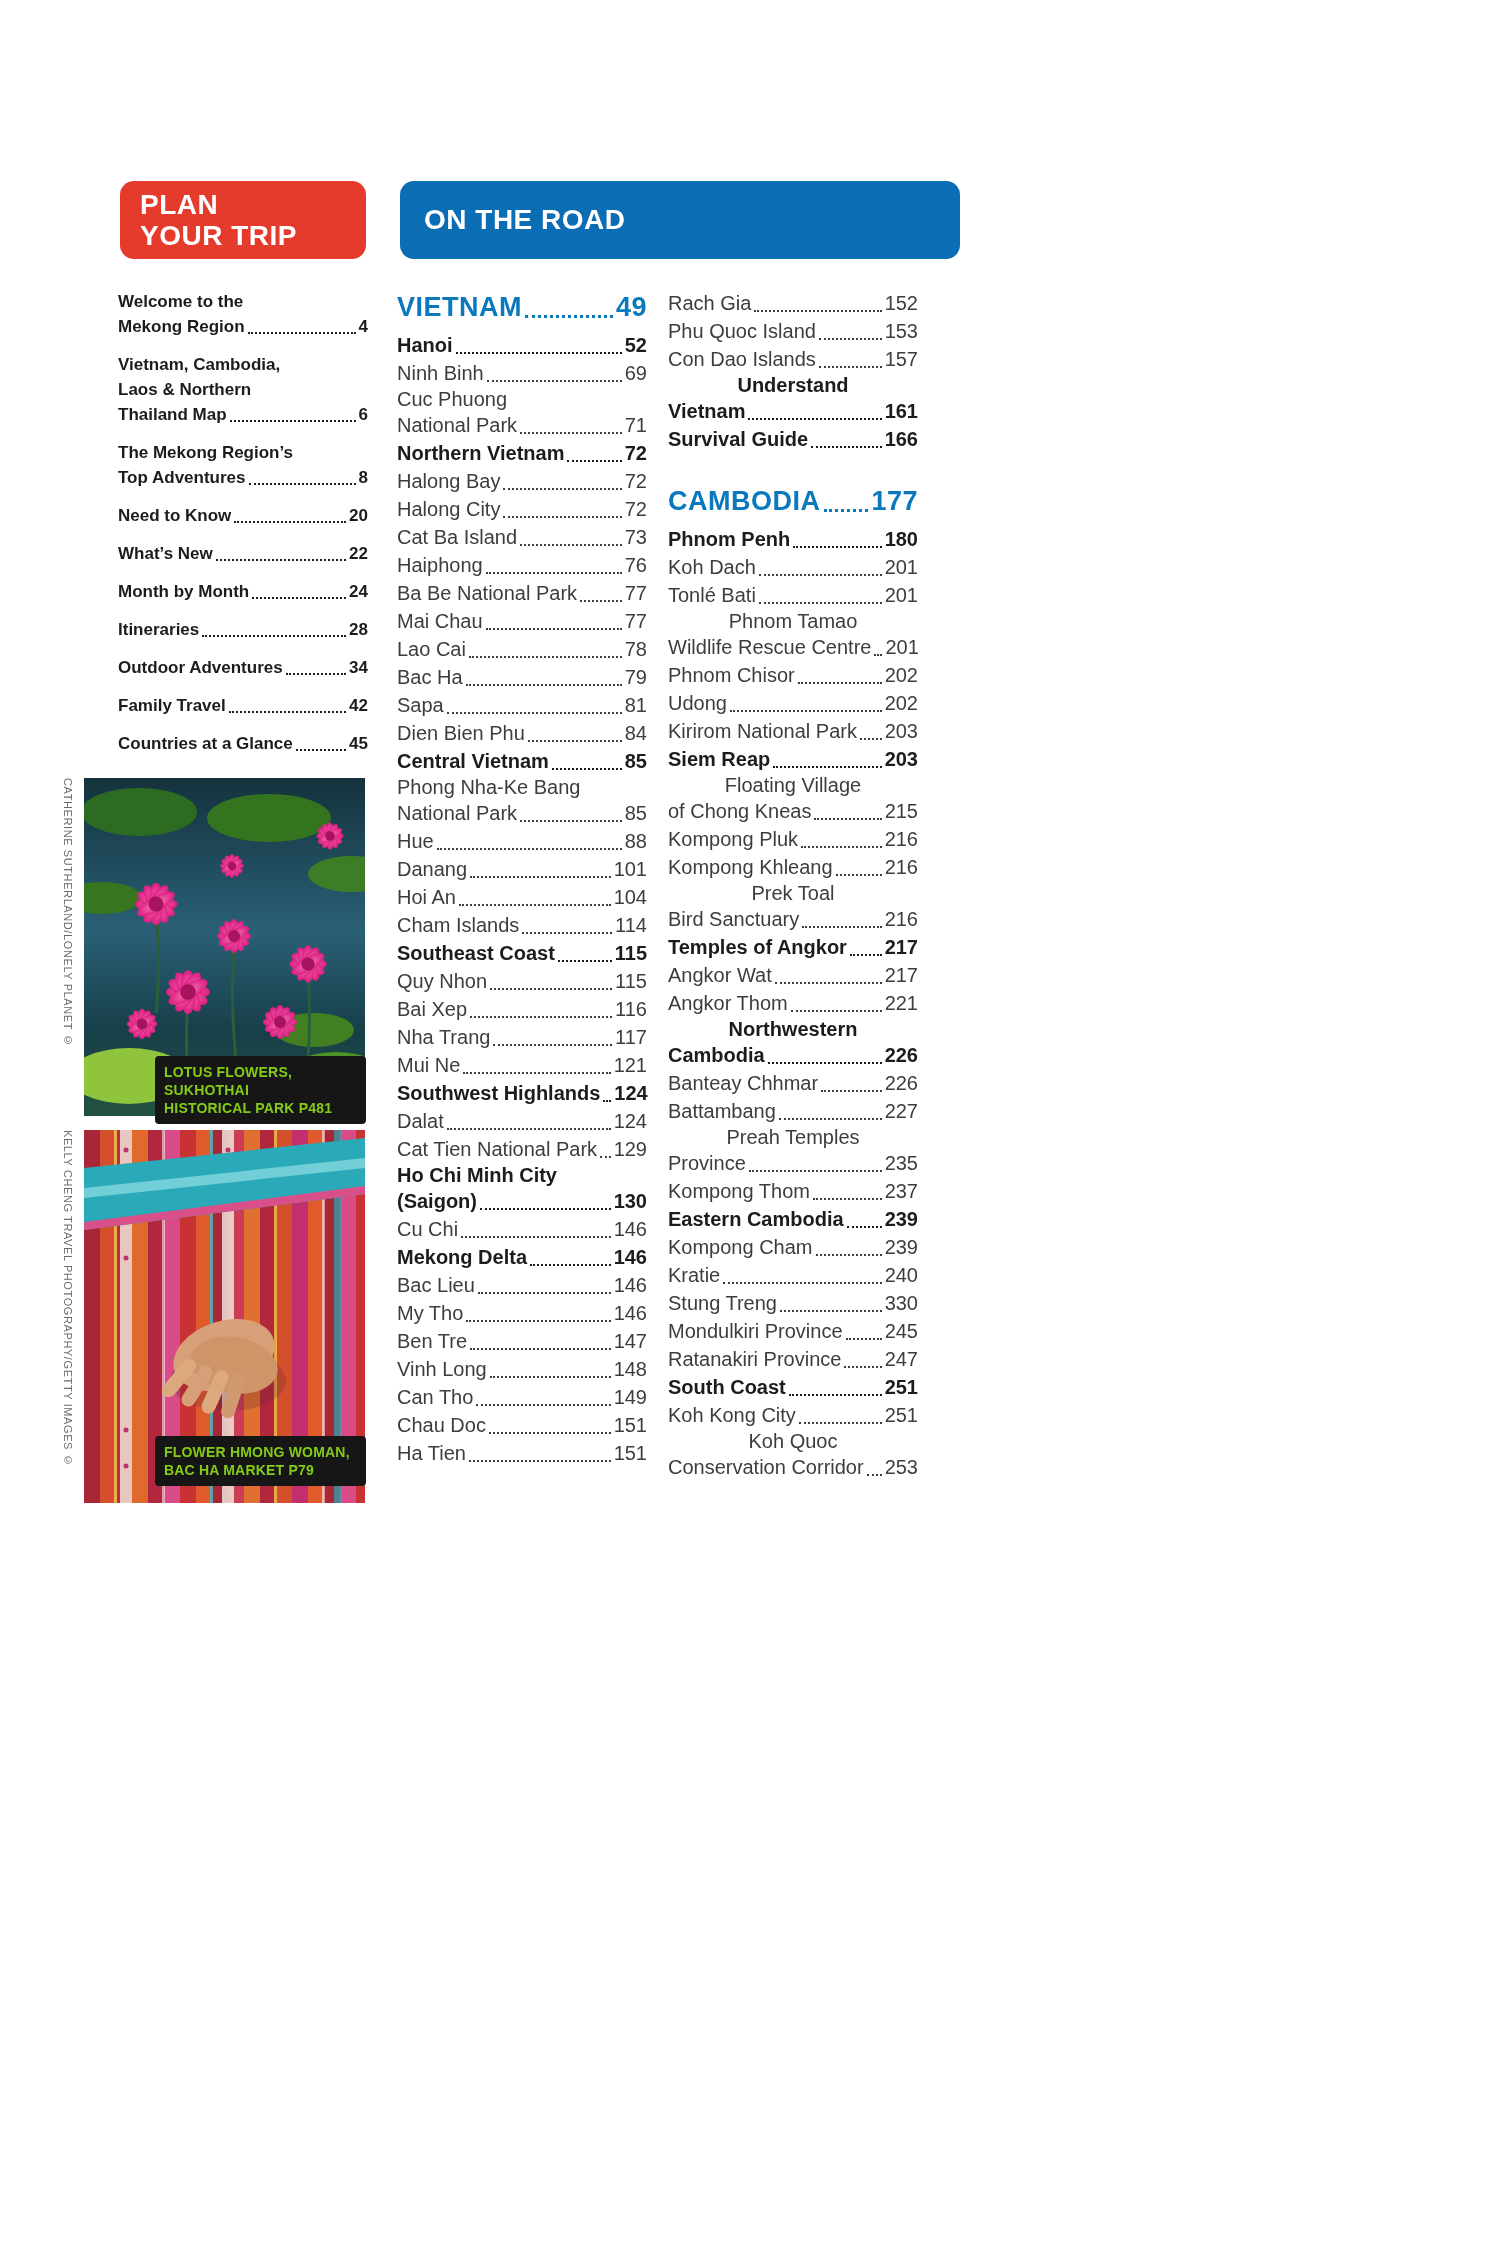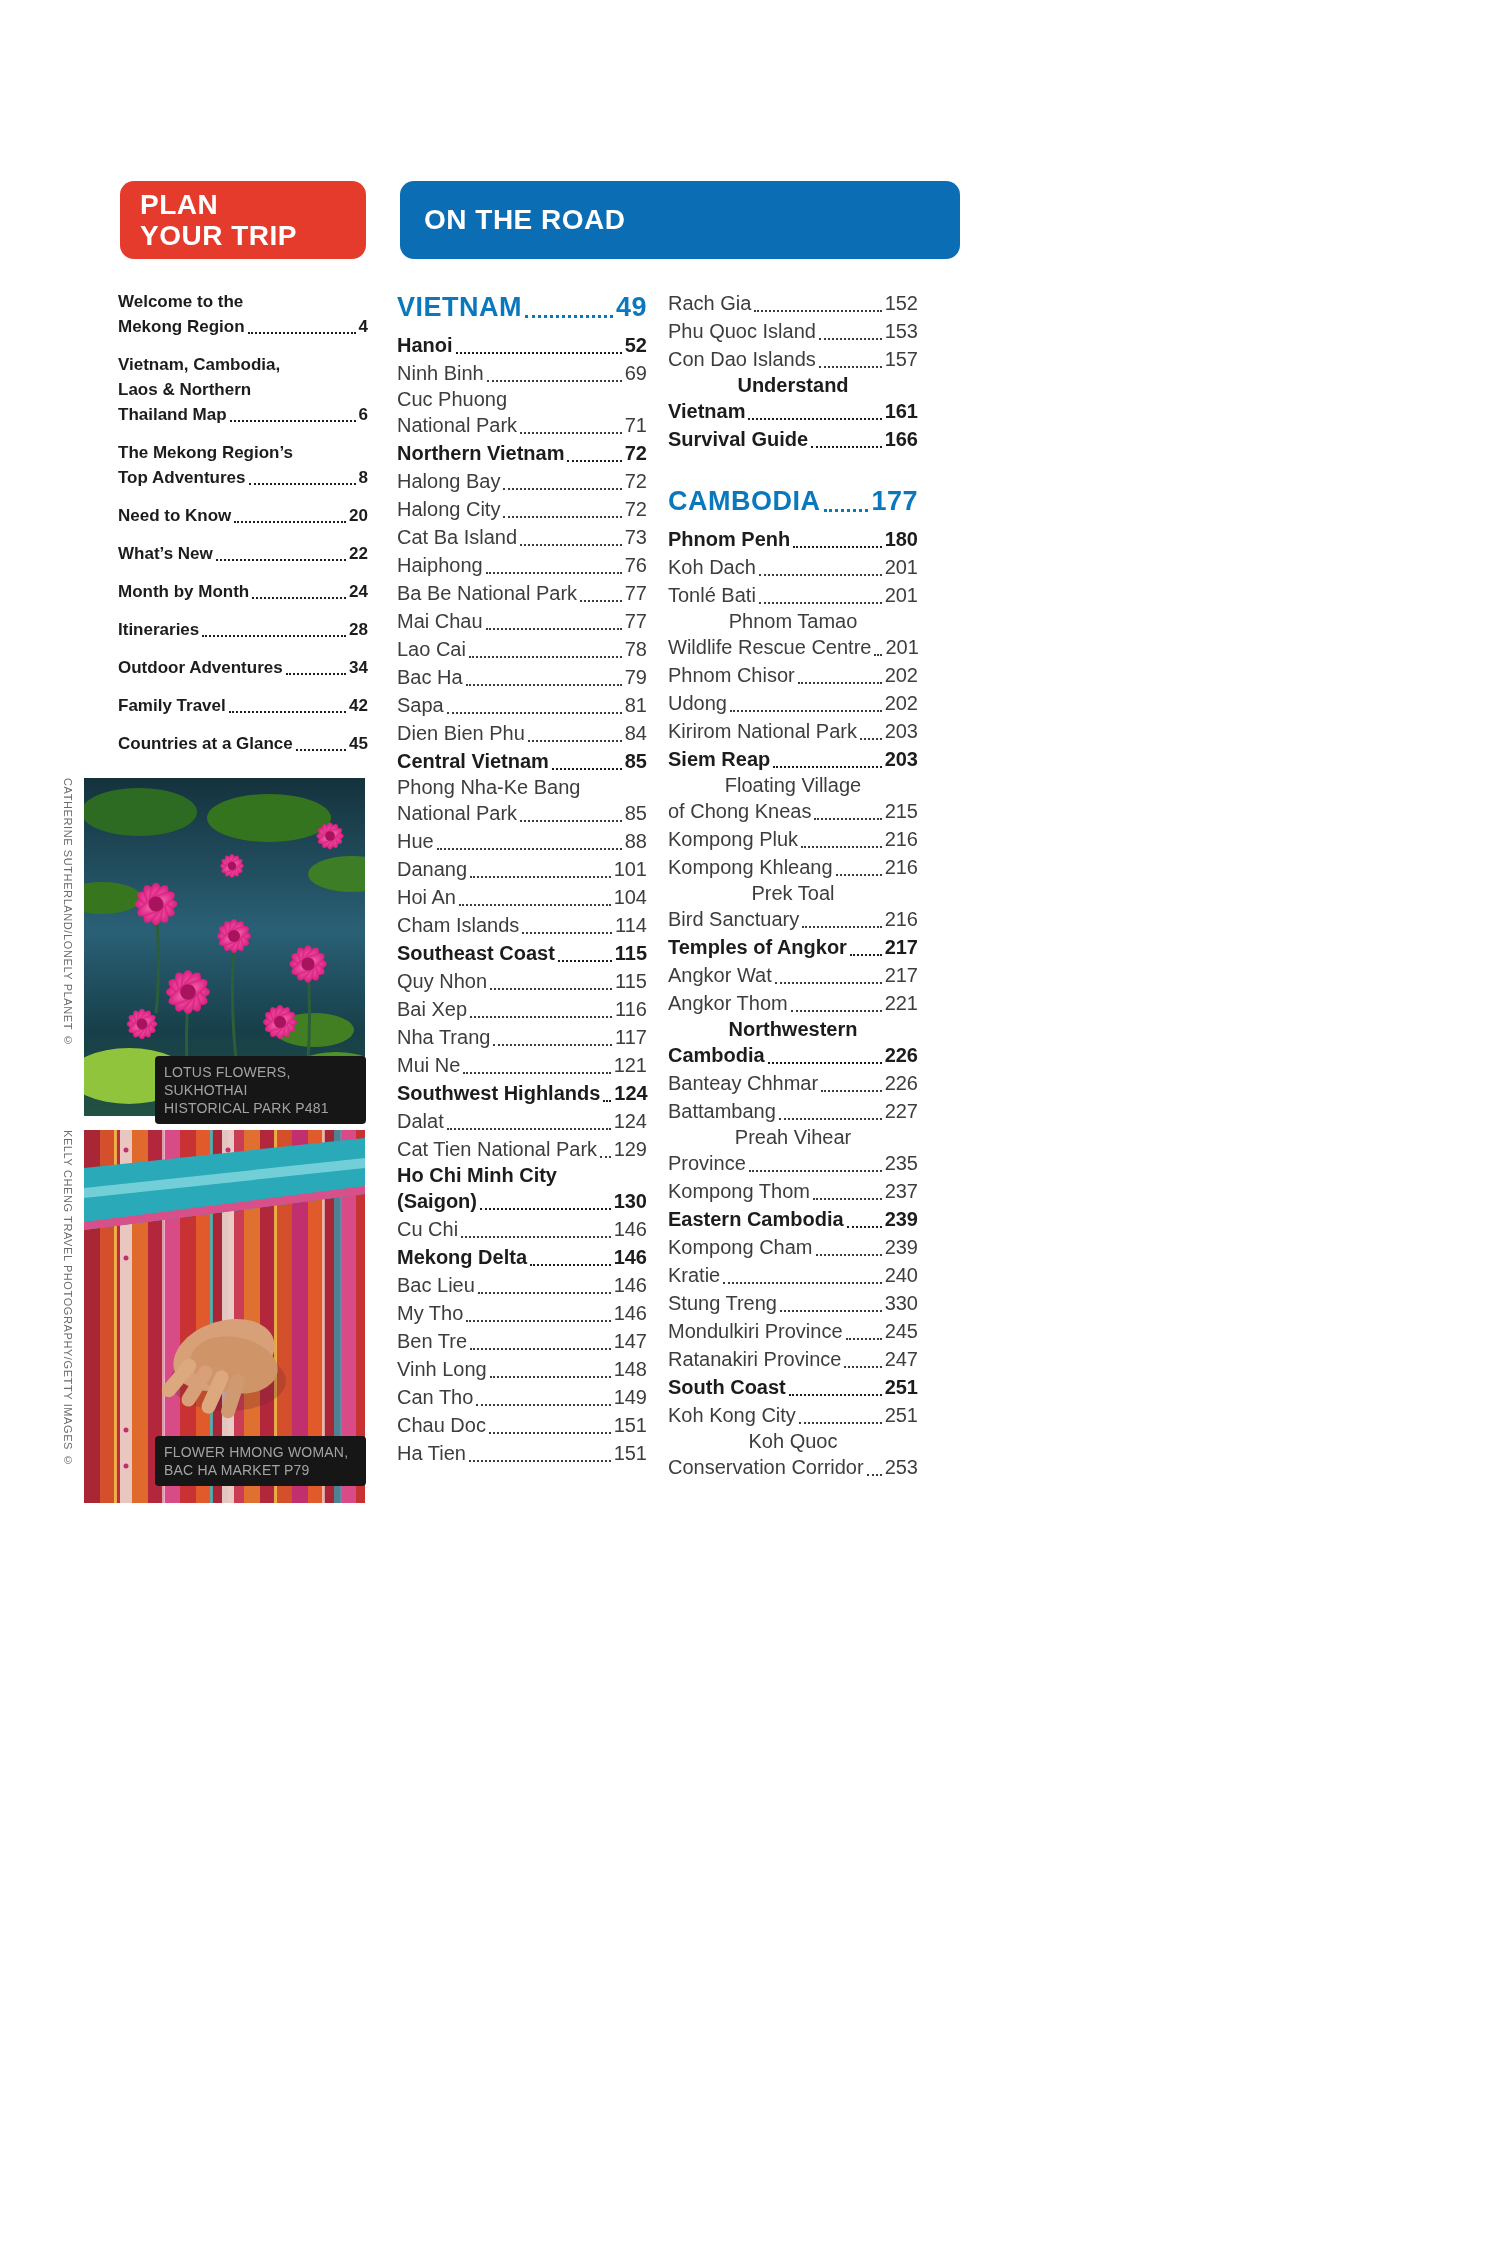--- a/index.html
+++ b/index.html
@@ -41,22 +41,22 @@
   .entry .leader {
     flex:1; min-width:8px; margin:0 3px 5px;
     border-bottom:2px dotted currentColor; align-self:stretch;
   }
   .entry .pg { white-space:nowrap; }
   
   .photo { position:absolute; overflow:hidden; }
   .photo1 { left:84px; top:778px; width:281px; height:338px; }
   .photo2 { left:84px; top:1130px; width:281px; height:373px; }
   .caption {
-    position:absolute; background:var(--caption_bg,#161616); color:#a3a3a3;
-    font-weight:normal; font-size:14px; line-height:18px; padding:7px 9px;
+    position:absolute; background:var(--caption_bg,#161616); color:#84cc16;
+    font-weight:bold; font-size:14px; line-height:18px; padding:7px 9px;
     border-radius:4px; letter-spacing:.2px;
   }
   .cap1 { left:155px; top:1056px; width:211px; }
   .cap2 { left:155px; top:1436px; width:211px; }
   .credit {
     position:absolute; writing-mode:vertical-rl; font-size:11px; color:#6b6b6b;
     letter-spacing:.6px; white-space:nowrap;
   }
   .credit1 { left:62px; top:778px; height:338px; }
   .credit2 { left:62px; top:1130px; height:373px; }
@@ -597,21 +597,21 @@
         </div>
       </div>
       <div class="entry">
         <div class="row">
           <span class="lab">Battambang</span>
           <span class="leader"></span>
           <span class="pg">227</span>
         </div>
       </div>
       <div class="entry">
-        <div class="pre">Preah Vihear</div>
+        <div class="pre">Preah Temples</div>
         <div class="row">
           <span class="lab">Province</span>
           <span class="leader"></span>
           <span class="pg">235</span>
         </div>
       </div>
       <div class="entry">
         <div class="row">
           <span class="lab">Kompong Thom</span>
           <span class="leader"></span>

